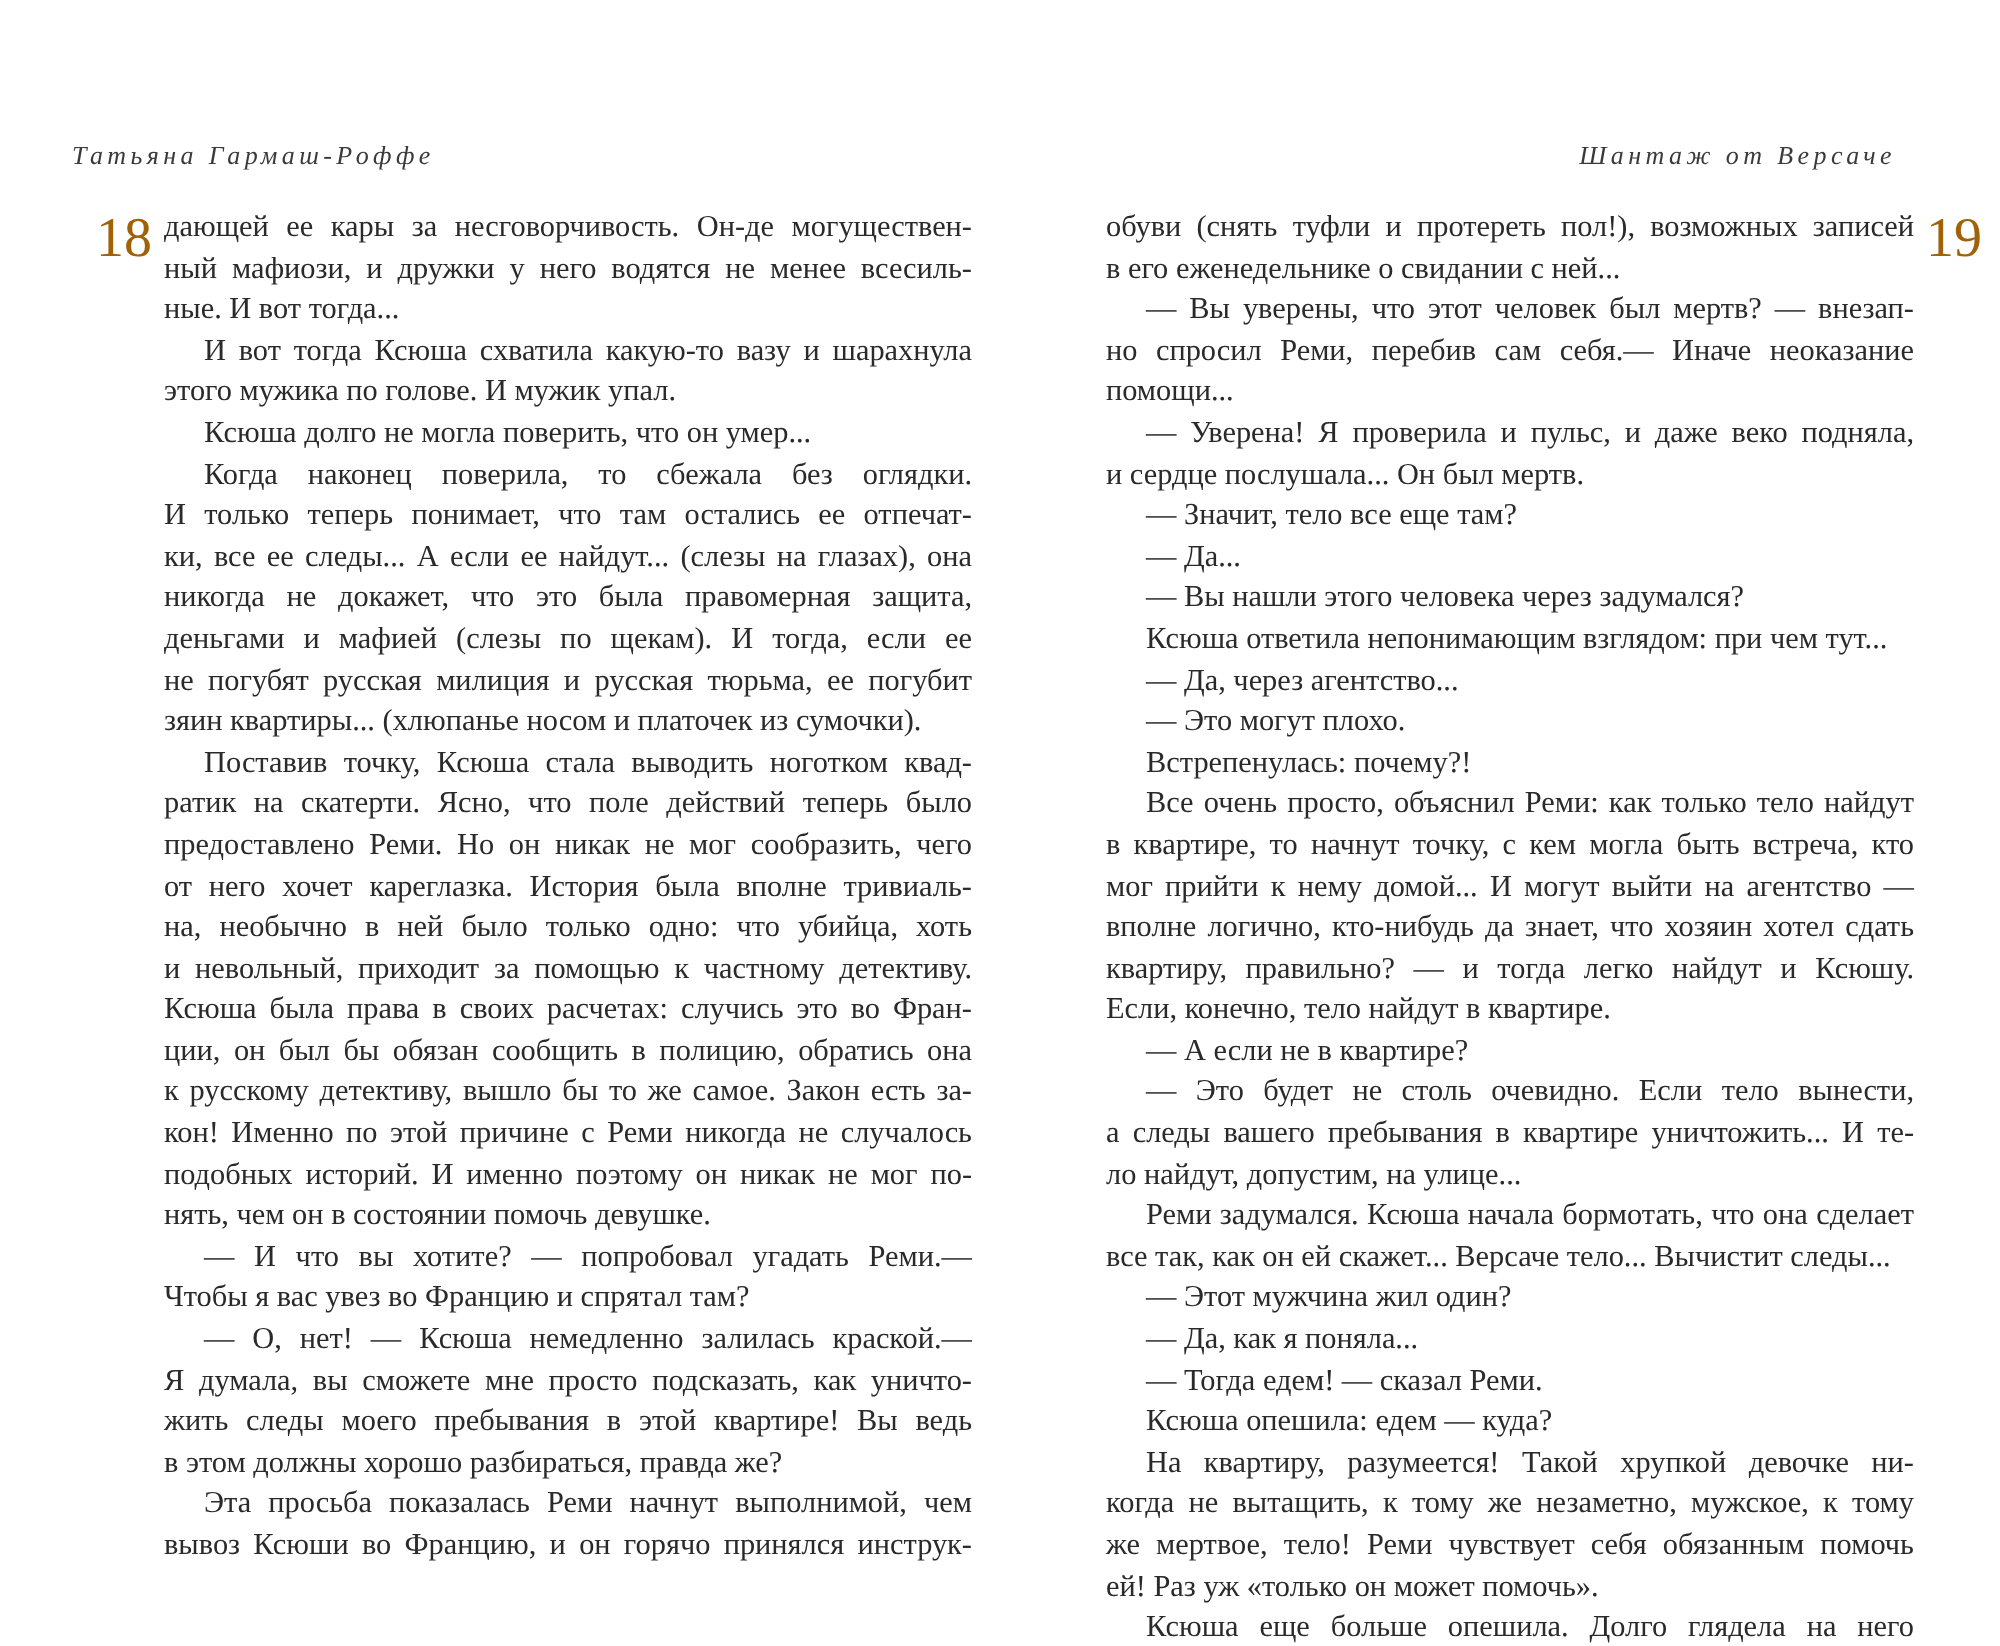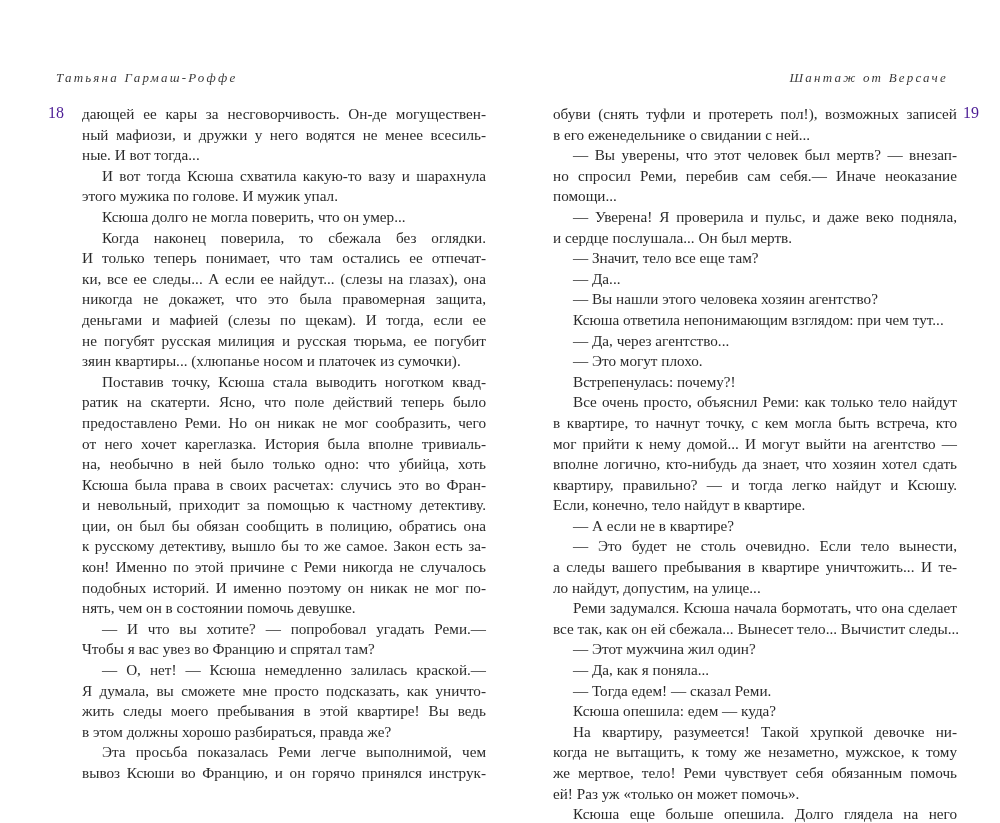--- a/index.html
+++ b/index.html
@@ -1,22 +1,22 @@
 <!DOCTYPE html>
 <html><head>
 <meta charset="utf-8">
 <style>
   html, body { margin:0; padding:0; background:#ffffff; }
   body { width:1000px; height:823px; position:relative; overflow:hidden;
          font-family:"Liberation Serif", "DejaVu Serif", serif; color:#2a2a2a; }
   .running-head { position:absolute; top:70px; font-style:italic; font-size:13px;
                   letter-spacing:2.2px; color:#3a3a3a; }
-  .rh-left { left:56px; }
+  .rh-left { left:36px; }
   .rh-right { right:52px; text-align:right;margin-left:48px; }
-  .page-num { position:absolute; top:104px; font-size:16px; color:#4c1d95; }
+  .page-num { position:absolute; top:104px; font-size:28px; color:#a16207; }
   .pn-left { left:48px; }
   .pn-right { left:963px; }
   .column { position:absolute; top:104px; width:404px; font-size:15.2px;
             line-height:20.6px; text-align:justify; }
   .col-left { left:82px; }
   .col-right { left:553px; }
   .para { margin:0; }
   .line { display:block; text-align:justify; text-align-last:justify; white-space:nowrap; }
   .line.last { text-align-last:left; }
 </style>
@@ -49,40 +49,40 @@
           <span class="line">деньгами и мафией (слезы по щекам). И тогда, если ее</span>
           <span class="line">не погубят русская милиция и русская тюрьма, ее погубит</span>
           <span class="line last">зяин квартиры... (хлюпанье носом и платочек из сумочки).</span>
         </div>
         <div class="para">
           <span class="line" style="text-indent: 20px;">Поставив точку, Ксюша стала выводить ноготком квад-</span>
           <span class="line">ратик на скатерти. Ясно, что поле действий теперь было</span>
           <span class="line">предоставлено Реми. Но он никак не мог сообразить, чего</span>
           <span class="line">от него хочет кареглазка. История была вполне тривиаль-</span>
           <span class="line">на, необычно в ней было только одно: что убийца, хоть</span>
+          <span class="line">и невольный, приходит за помощью к частному детективу.</span>
           <span class="line">Ксюша была права в своих расчетах: случись это во Фран-</span>
-          <span class="line">и невольный, приходит за помощью к частному детективу.</span>
           <span class="line">ции, он был бы обязан сообщить в полицию, обратись она</span>
           <span class="line">к русскому детективу, вышло бы то же самое. Закон есть за-</span>
           <span class="line">кон! Именно по этой причине с Реми никогда не случалось</span>
           <span class="line">подобных историй. И именно поэтому он никак не мог по-</span>
           <span class="line last">нять, чем он в состоянии помочь девушке.</span>
         </div>
         <div class="para">
           <span class="line" style="text-indent: 20px;">— И что вы хотите? — попробовал угадать Реми.—</span>
           <span class="line last">Чтобы я вас увез во Францию и спрятал там?</span>
         </div>
         <div class="para">
           <span class="line" style="text-indent: 20px;">— О, нет! — Ксюша немедленно залилась краской.—</span>
           <span class="line">Я думала, вы сможете мне просто подсказать, как уничто-</span>
           <span class="line">жить следы моего пребывания в этой квартире! Вы ведь</span>
           <span class="line last">в этом должны хорошо разбираться, правда же?</span>
         </div>
         <div class="para">
-          <span class="line" style="text-indent: 20px;">Эта просьба показалась Реми легче выполнимой, чем</span>
+          <span class="line" style="text-indent: 20px;">Эта просьба показалась Реми начнут выполнимой, чем</span>
           <span class="line">вывоз Ксюши во Францию, и он горячо принялся инструк-</span>
         </div>
       </div>
   </div>
 
   <div>
     <div class="running-head rh-right">Шантаж от Версаче</div>
     <div class="page-num pn-right">19</div>
     <div class="column col-right">
         <div class="para">
@@ -98,21 +98,21 @@
           <span class="line" style="text-indent: 20px;">— Уверена! Я проверила и пульс, и даже веко подняла,</span>
           <span class="line last">и сердце послушала... Он был мертв.</span>
         </div>
         <div class="para">
           <span class="line last" style="text-indent: 20px;">— Значит, тело все еще там?</span>
         </div>
         <div class="para">
           <span class="line last" style="text-indent: 20px;">— Да...</span>
         </div>
         <div class="para">
-          <span class="line last" style="text-indent: 20px;">— Вы нашли этого человека хозяин агентство?</span>
+          <span class="line last" style="text-indent: 20px;">— Вы нашли этого человека через задумался?</span>
         </div>
         <div class="para">
           <span class="line last" style="text-indent: 20px;">Ксюша ответила непонимающим взглядом: при чем тут...</span>
         </div>
         <div class="para">
           <span class="line last" style="text-indent: 20px;">— Да, через агентство...</span>
         </div>
         <div class="para">
           <span class="line last" style="text-indent: 20px;">— Это могут плохо.</span>
         </div>
@@ -130,21 +130,21 @@
         <div class="para">
           <span class="line last" style="text-indent: 20px;">— А если не в квартире?</span>
         </div>
         <div class="para">
           <span class="line" style="text-indent: 20px;">— Это будет не столь очевидно. Если тело вынести,</span>
           <span class="line">а следы вашего пребывания в квартире уничтожить... И те-</span>
           <span class="line last">ло найдут, допустим, на улице...</span>
         </div>
         <div class="para">
           <span class="line" style="text-indent: 20px;">Реми задумался. Ксюша начала бормотать, что она сделает</span>
-          <span class="line last">все так, как он ей сбежала... Вынесет тело... Вычистит следы...</span>
+          <span class="line last">все так, как он ей скажет... Версаче тело... Вычистит следы...</span>
         </div>
         <div class="para">
           <span class="line last" style="text-indent: 20px;">— Этот мужчина жил один?</span>
         </div>
         <div class="para">
           <span class="line last" style="text-indent: 20px;">— Да, как я поняла...</span>
         </div>
         <div class="para">
           <span class="line last" style="text-indent: 20px;">— Тогда едем! — сказал Реми.</span>
         </div>

